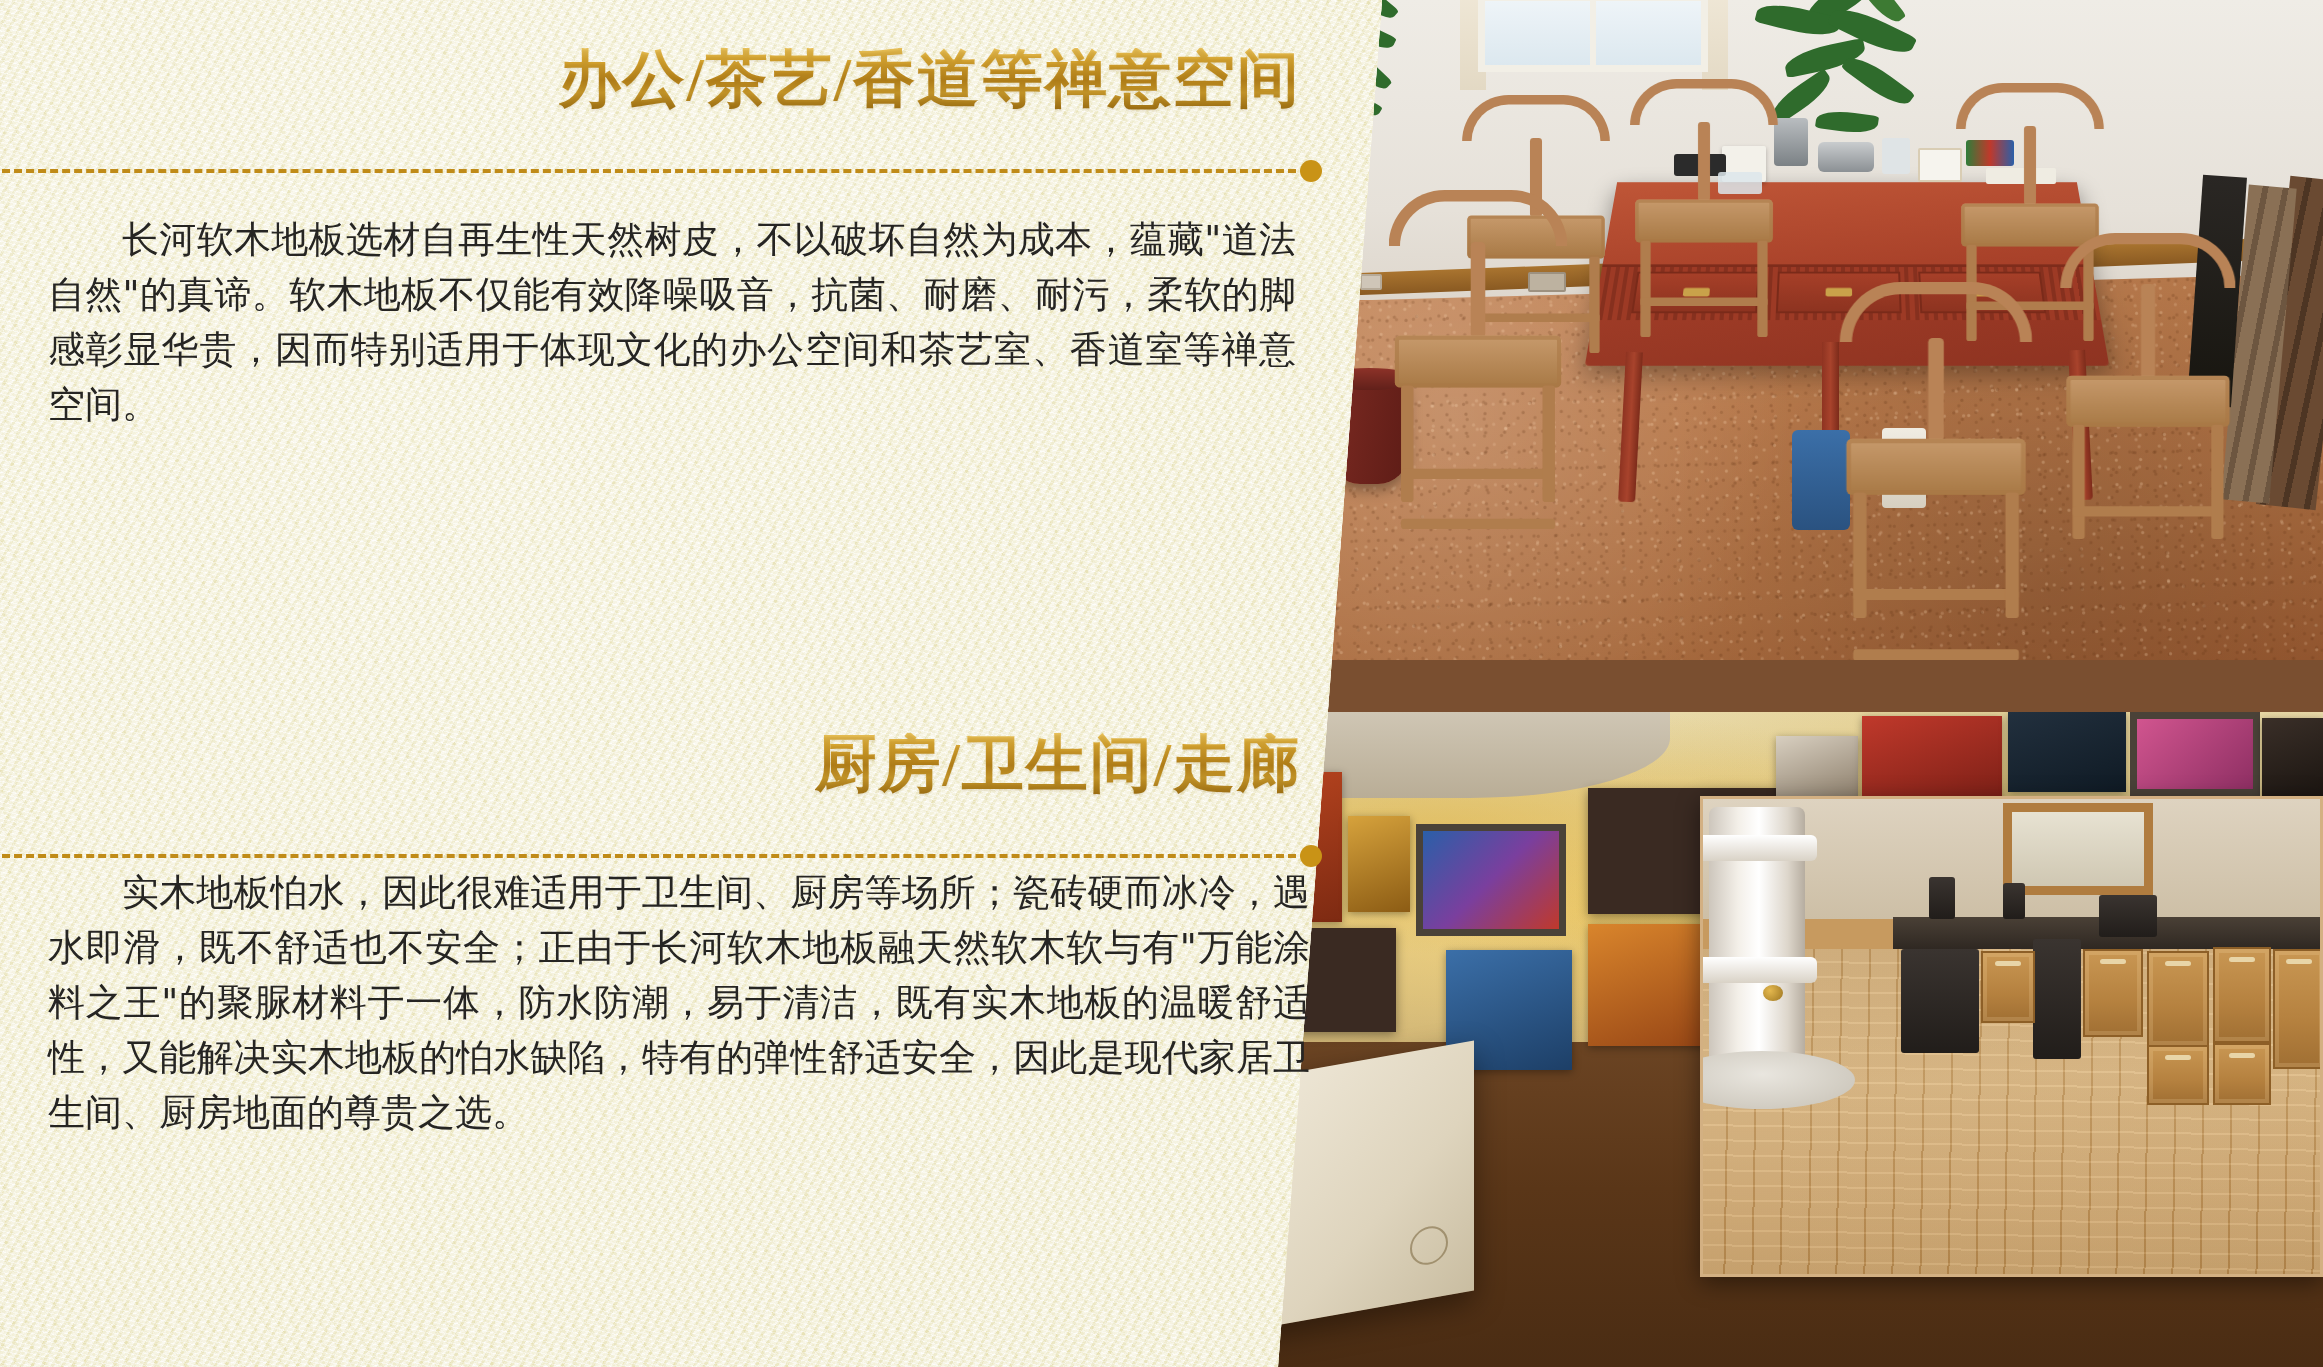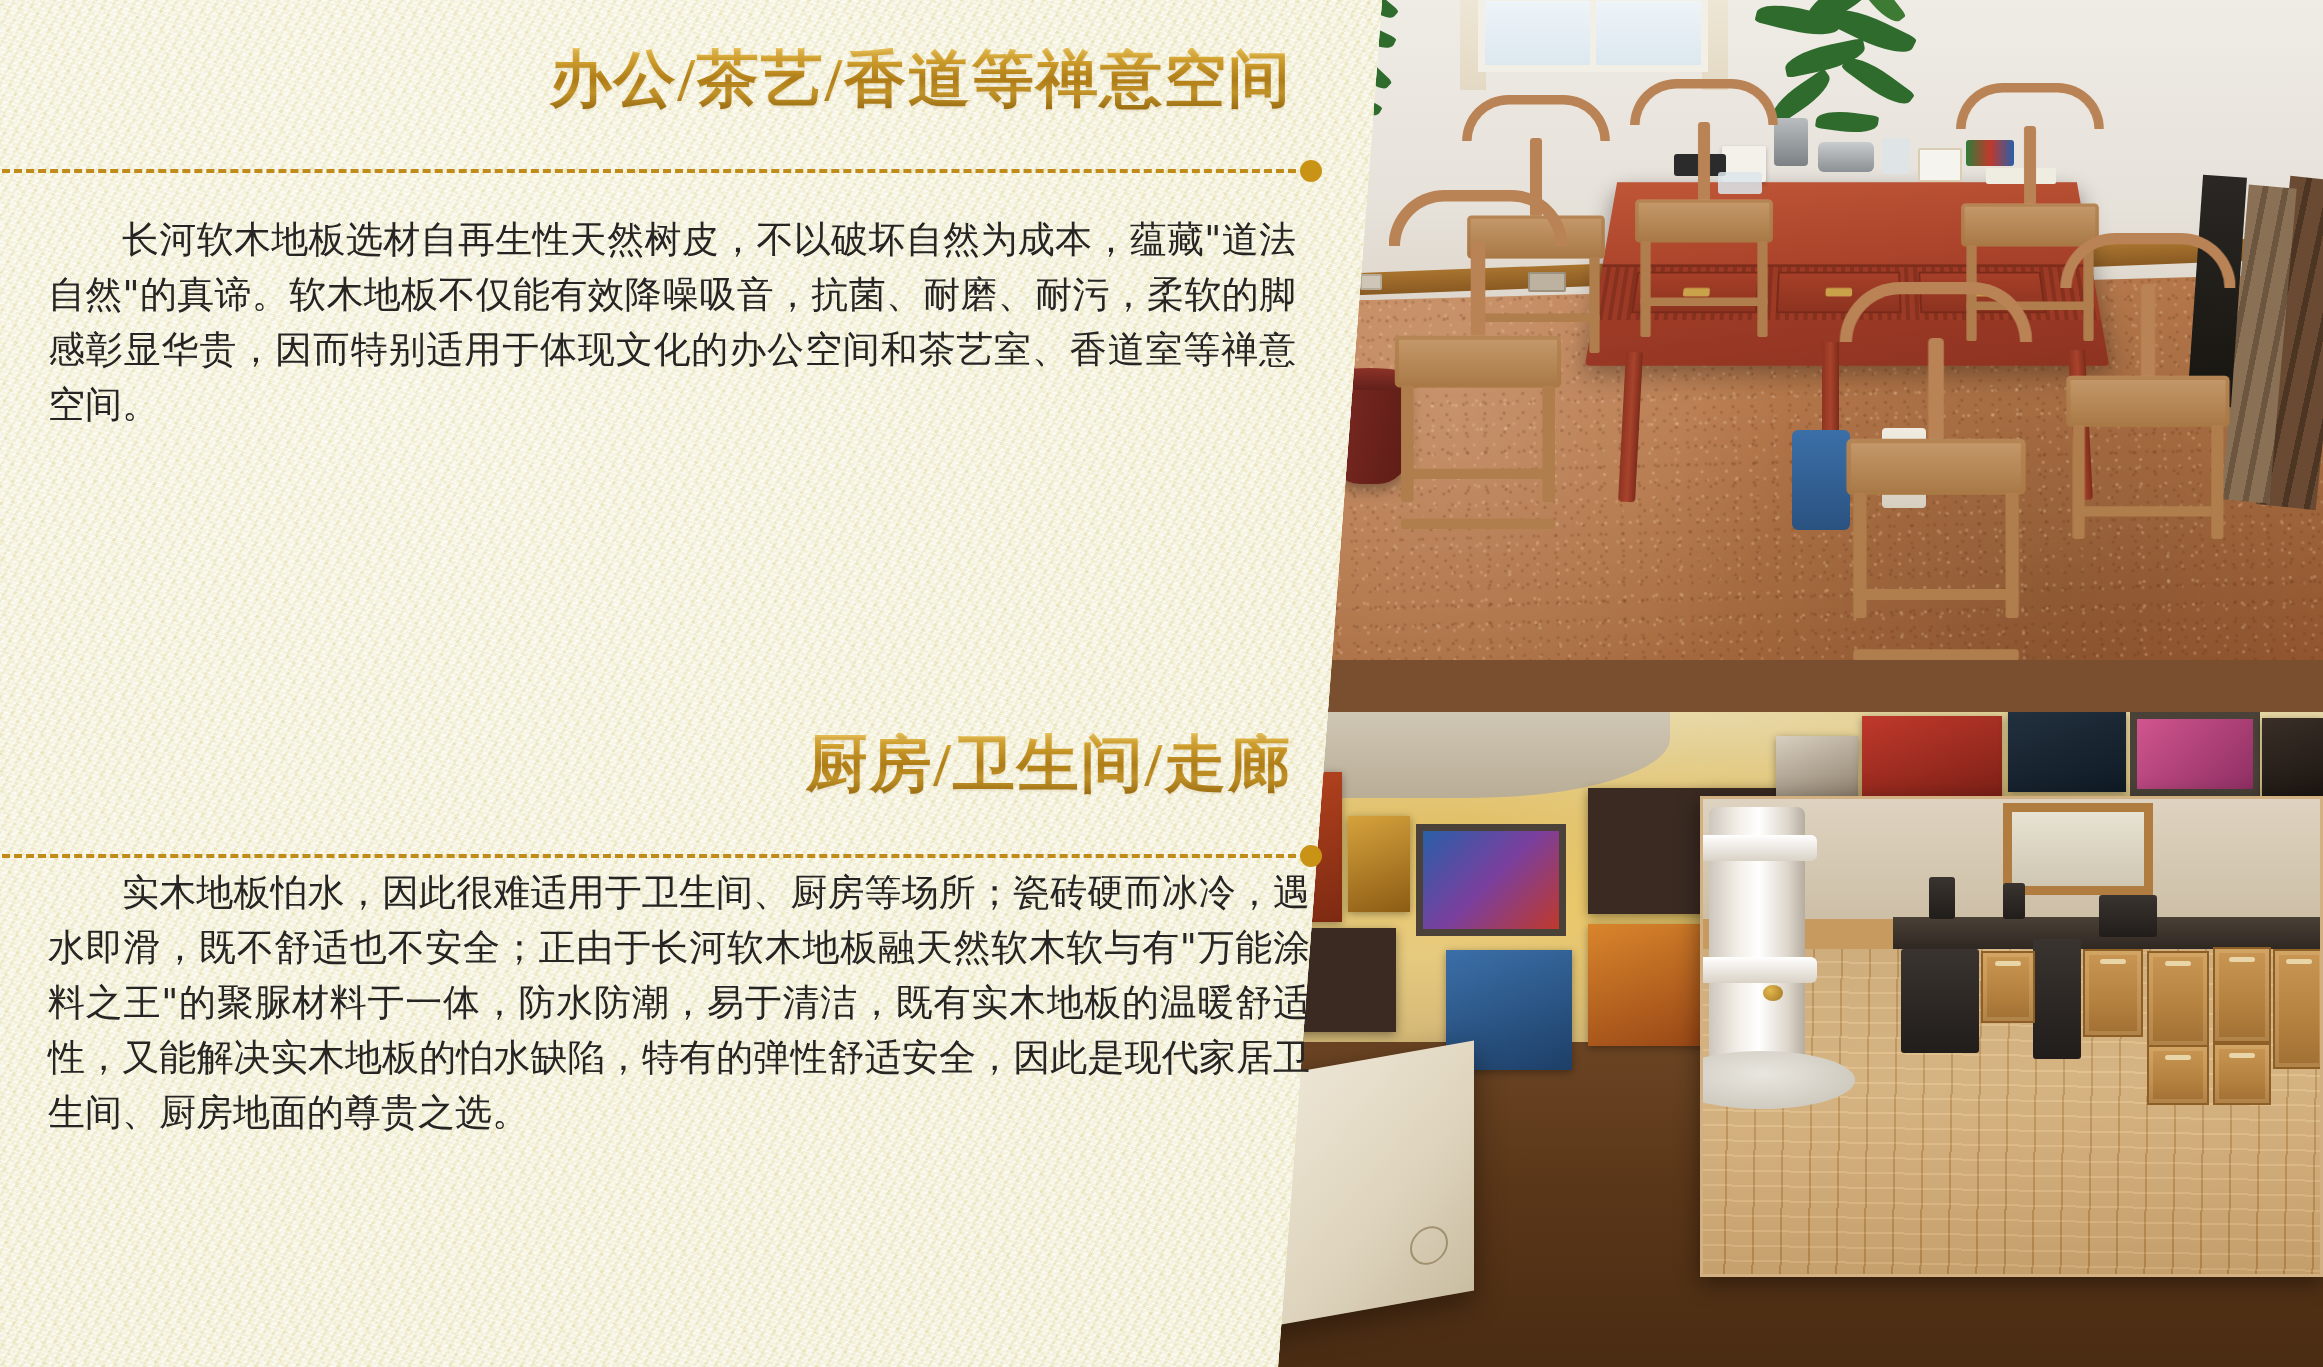--- a/index.html
+++ b/index.html
@@ -341,20 +341,21 @@
       repeating-linear-gradient(-28deg, rgba(255,255,255,.22) 0 2px, rgba(226,220,172,.14) 2px 5px);
     mix-blend-mode: normal;
   }
 
   
   .content {
     position: absolute;
     top: 0; left: 0;
     width: 1330px;
     height: 1275px;
+    padding-left: 9px;
   }
 
   .section-heading {
     position: absolute;
     font-family: "Liberation Serif", "DejaVu Serif", serif;
     font-weight: 700;
     font-size: 62px;
     line-height: 1;
     letter-spacing: 2px;
     white-space: nowrap;

